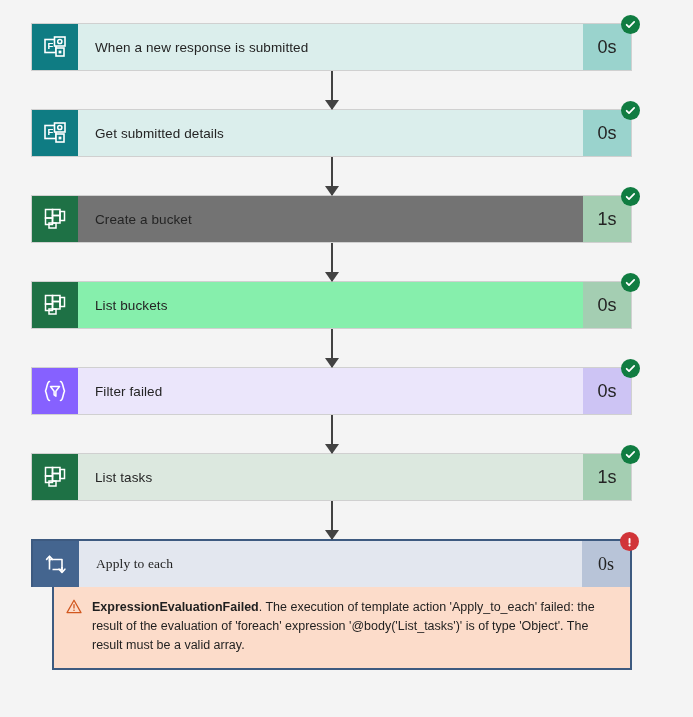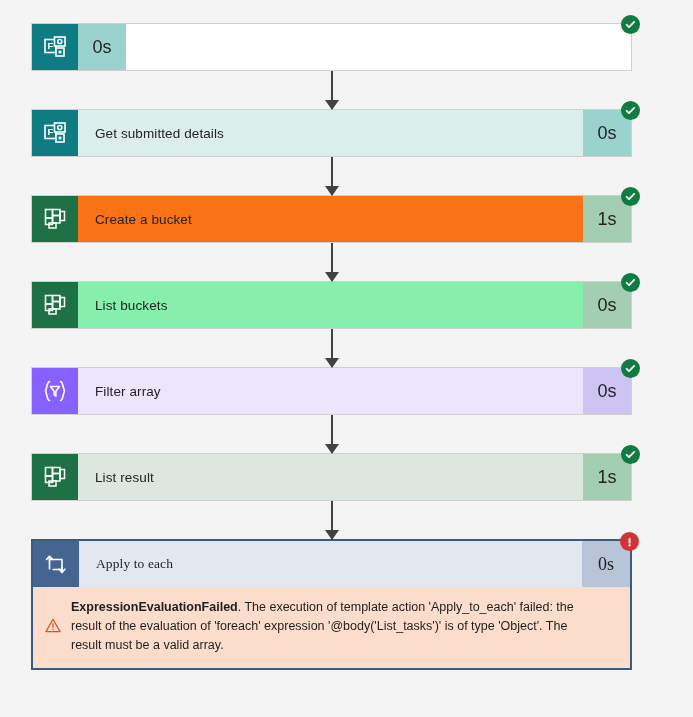--- a/index.html
+++ b/index.html
@@ -114,26 +114,27 @@
     width: 0;
     height: 0;
     border-left: 7px solid transparent;
     border-right: 7px solid transparent;
     border-top: 10px solid #424242;
   }
 
   
   .error-panel {
     display: flex;
-    align-items: center;
+    align-items: flex-start;
     background: #fcdcca;
     border: 2px solid #3d5a80;
     border-top: none;
     box-sizing: border-box;
     padding: 11px 32px 13px 12px;
+    margin-left: 21px;
   }
   .error-icon {
     flex: 0 0 auto;
     margin-right: 10px;
     margin-top: 1px;
   }
   .error-text {
     font-size: 12.5px;
     line-height: 19px;
     color: #1f1f1f;
@@ -152,20 +153,23 @@
         <div class="icon-tile" style="background: rgb(15, 124, 131);">
           <svg class="glyph" width="26" height="26" viewBox="0 0 26 26">
             <rect x="3" y="5.5" width="11" height="13" fill="none" stroke="#fff" stroke-width="1.6"></rect>
             <text x="8.5" y="15.2" font-family="Liberation Sans, sans-serif" font-size="9.5" font-weight="bold" fill="#fff" text-anchor="middle">F</text>
             <rect x="12.5" y="3" width="10.5" height="9" fill="#0f7c83" stroke="#fff" stroke-width="1.6"></rect>
             <circle cx="17.8" cy="7.5" r="2.1" fill="none" stroke="#fff" stroke-width="1.5"></circle>
             <rect x="14" y="14" width="8" height="8" fill="#0f7c83" stroke="#fff" stroke-width="1.6"></rect>
             <rect x="16.6" y="16.6" width="2.8" height="2.8" fill="#fff"></rect>
           </svg>
         </div>
+        <div class="card-body" style="background: rgb(219, 238, 236);">
+          <span class="card-title">When a new response is submitted</span>
+        </div>
         <div class="duration" style="background: rgb(154, 211, 205);">0s</div>
         <div class="badge ok" style="background: rgb(16, 124, 65);">
           <svg width="11" height="11" viewBox="0 0 12 12">
             <path d="M1.8 6.3 L4.4 8.9 L10 3.1" fill="none" stroke="#fff" stroke-width="1.9" stroke-linecap="round" stroke-linejoin="round"></path>
           </svg>
         </div>
       </div>
     </div>
     <div class="connector" style="top: 71px; height: 38px;"></div>
     <div class="node" style="top: 109px;">
@@ -197,21 +201,21 @@
         <div class="icon-tile" style="background: rgb(30, 113, 69);">
           <svg class="glyph" width="26" height="26" viewBox="0 0 26 26">
             <rect x="3.5" y="3.5" width="7" height="8.5" fill="none" stroke="#fff" stroke-width="1.5"></rect>
             <rect x="10.5" y="3.5" width="7.5" height="6" fill="none" stroke="#fff" stroke-width="1.5"></rect>
             <rect x="18" y="5.5" width="4.5" height="9" fill="none" stroke="#fff" stroke-width="1.5"></rect>
             <rect x="10.5" y="9.5" width="7.5" height="7.5" fill="none" stroke="#fff" stroke-width="1.5"></rect>
             <rect x="3.5" y="12" width="7" height="6.5" fill="none" stroke="#fff" stroke-width="1.5"></rect>
             <rect x="7" y="17" width="7" height="5" fill="none" stroke="#fff" stroke-width="1.5"></rect>
           </svg>
         </div>
-        <div class="card-body" style="background: #f97316;">
+        <div class="card-body" style="background: #737373;">
           <span class="card-title">Create a bucket</span>
         </div>
         <div class="duration" style="background: rgb(164, 206, 178);">1s</div>
         <div class="badge ok" style="background: rgb(16, 124, 65);">
           <svg width="11" height="11" viewBox="0 0 12 12">
             <path d="M1.8 6.3 L4.4 8.9 L10 3.1" fill="none" stroke="#fff" stroke-width="1.9" stroke-linecap="round" stroke-linejoin="round"></path>
           </svg>
         </div>
       </div>
     </div>
@@ -243,21 +247,21 @@
     <div class="node" style="top: 367px;">
       <div class="card">
         <div class="icon-tile" style="background: rgb(134, 97, 255);">
           <svg class="glyph" width="28" height="24" viewBox="0 0 28 24">
             <path d="M8.5 2.5 C6 2.5 6.6 7 4.5 12 C6.6 17 6 21.5 8.5 21.5" fill="none" stroke="#fff" stroke-width="1.6" stroke-linecap="round"></path>
             <path d="M19.5 2.5 C22 2.5 21.4 7 23.5 12 C21.4 17 22 21.5 19.5 21.5" fill="none" stroke="#fff" stroke-width="1.6" stroke-linecap="round"></path>
             <path d="M9.5 7.5 L18.5 7.5 L14.9 12.2 L14.9 17.2 L13.1 15.8 L13.1 12.2 Z" fill="none" stroke="#fff" stroke-width="1.5" stroke-linejoin="round"></path>
           </svg>
         </div>
         <div class="card-body" style="background: rgb(235, 230, 251);">
-          <span class="card-title">Filter array</span>
+          <span class="card-title">Filter failed</span>
         </div>
         <div class="duration" style="background: rgb(205, 196, 244);">0s</div>
         <div class="badge ok" style="background: rgb(16, 124, 65);">
           <svg width="11" height="11" viewBox="0 0 12 12">
             <path d="M1.8 6.3 L4.4 8.9 L10 3.1" fill="none" stroke="#fff" stroke-width="1.9" stroke-linecap="round" stroke-linejoin="round"></path>
           </svg>
         </div>
       </div>
     </div>
     <div class="connector" style="top: 415px; height: 38px;"></div>
@@ -267,21 +271,21 @@
           <svg class="glyph" width="26" height="26" viewBox="0 0 26 26">
             <rect x="3.5" y="3.5" width="7" height="8.5" fill="none" stroke="#fff" stroke-width="1.5"></rect>
             <rect x="10.5" y="3.5" width="7.5" height="6" fill="none" stroke="#fff" stroke-width="1.5"></rect>
             <rect x="18" y="5.5" width="4.5" height="9" fill="none" stroke="#fff" stroke-width="1.5"></rect>
             <rect x="10.5" y="9.5" width="7.5" height="7.5" fill="none" stroke="#fff" stroke-width="1.5"></rect>
             <rect x="3.5" y="12" width="7" height="6.5" fill="none" stroke="#fff" stroke-width="1.5"></rect>
             <rect x="7" y="17" width="7" height="5" fill="none" stroke="#fff" stroke-width="1.5"></rect>
           </svg>
         </div>
         <div class="card-body" style="background: rgb(220, 232, 223);">
-          <span class="card-title">List result</span>
+          <span class="card-title">List tasks</span>
         </div>
         <div class="duration" style="background: rgb(164, 206, 178);">1s</div>
         <div class="badge ok" style="background: rgb(16, 124, 65);">
           <svg width="11" height="11" viewBox="0 0 12 12">
             <path d="M1.8 6.3 L4.4 8.9 L10 3.1" fill="none" stroke="#fff" stroke-width="1.9" stroke-linecap="round" stroke-linejoin="round"></path>
           </svg>
         </div>
       </div>
     </div>
     <div class="connector" style="top: 501px; height: 38px;"></div>

